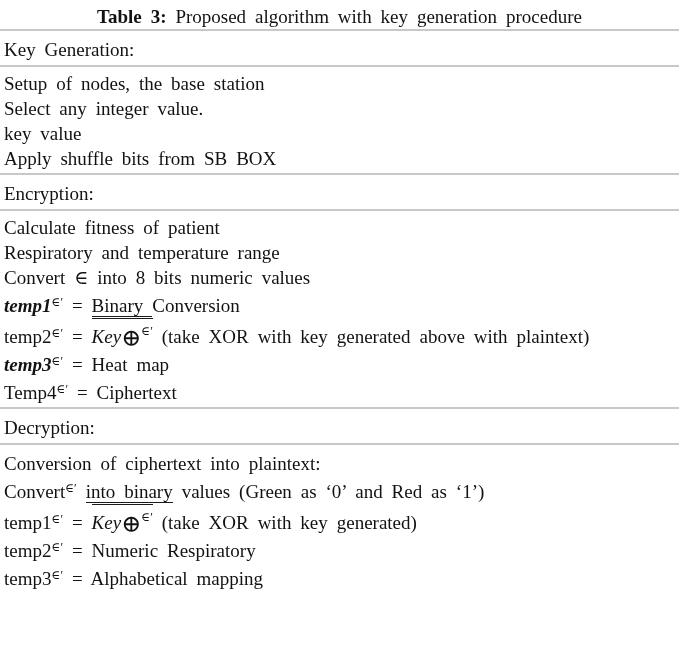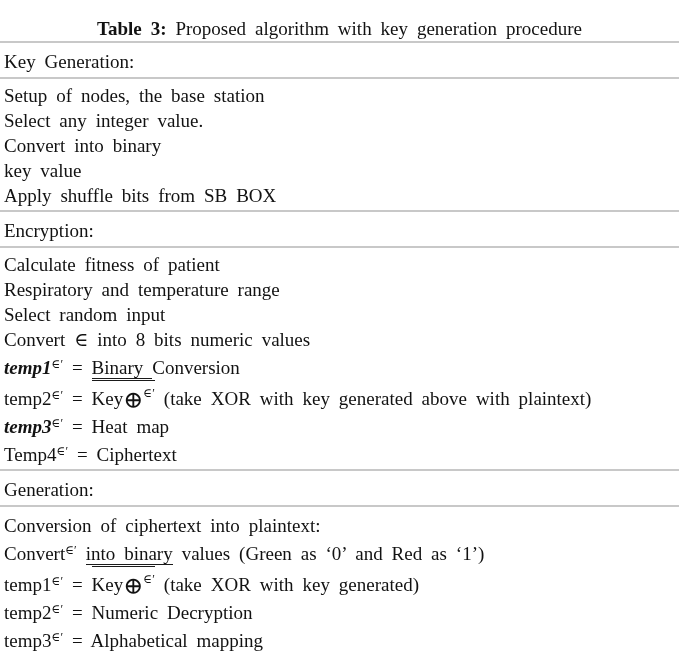--- a/index.html
+++ b/index.html
@@ -3,29 +3,29 @@
 <meta charset="utf-8">
 <style>
   html,body{margin:0;padding:0;}
   body{
     width:679px;height:664px;background:#ffffff;overflow:hidden;
     font-family:"Liberation Serif","DejaVu Serif",serif;
     font-size:19px;color:#121212;word-spacing:0.22em;
     -webkit-text-size-adjust:none;
   }
   .caption{
-    text-align:center;padding-top:4px;line-height:25px;white-space:nowrap;margin-top:12px;
+    text-align:center;padding-top:4px;line-height:25px;white-space:nowrap;
   }
   .rule{height:2px;background:#c8c8c8;}
   .sec-header{padding:7px 0 4px 4px;line-height:23px;border-radius:15px;}
   .sec-body{padding:4px 0 2px 0;border-radius:22px;}
   .sec-body.last{padding:6px 0 3px 0;}
   .line{line-height:25px;padding-left:4px;white-space:nowrap;}
   .b{font-weight:bold;}
-  .i{}
+  .i{font-style:italic;}
   .b.i,.bi{font-weight:bold;font-style:italic;}
   .sup{font-size:12px;vertical-align:6px;letter-spacing:0;word-spacing:0;
        font-family:"Liberation Serif","DejaVu Serif","DejaVu Sans",serif;}
   .u{border-bottom:1.5px solid #1a1a1a;padding-bottom:0;}
   .over{display:inline-block;border-top:1.5px solid #1a1a1a;padding-top:1px;
         line-height:22px;vertical-align:baseline;}
   .oplus{font-size:24px;line-height:0;vertical-align:-3px;
          font-family:"DejaVu Serif","DejaVu Sans",serif;word-spacing:0;}
   .over .sup{vertical-align:8px;}
   .sym{font-family:"DejaVu Serif","DejaVu Sans",serif;}
@@ -35,41 +35,39 @@
 
 <div class="caption"><span class="b">Table 3:</span><span> Proposed algorithm with key generation procedure</span></div>
 
 <div class="rule" style="background: rgb(200, 200, 200);"></div>
 
 <div class="sec-header">Key Generation:</div>
 <div class="rule" style="background: rgb(200, 200, 200);"></div>
 <div class="sec-body">
     <div class="line"><span>Setup of nodes, the base station</span></div>
     <div class="line"><span>Select any integer value.</span></div>
-    <div class="line"><span>Convert into binary</span></div>
     <div class="line"><span>key value</span></div>
     <div class="line"><span>Apply shuffle bits from SB BOX</span></div>
   </div>
 
 <div class="rule" style="background: rgb(200, 200, 200);"></div>
 <div class="sec-header">Encryption:</div>
 <div class="rule" style="background: rgb(200, 200, 200);"></div>
 <div class="sec-body">
     <div class="line"><span>Calculate fitness of patient</span></div>
     <div class="line"><span>Respiratory and temperature range</span></div>
-    <div class="line"><span>Select random input</span></div>
     <div class="line"><span>Convert </span><span class="sym">∈</span><span> into 8 bits numeric values</span></div>
     <div class="line"><span class="b i">temp1</span><span class="sup">∈′</span><span> = </span><span class="u">Binary </span><span>Conversion</span></div>
     <div class="line"><span>temp2</span><span class="sup">∈′</span><span> = </span><span class="over"><span class="i">Key</span><span class="oplus">⊕</span><span class="sup">∈′</span></span><span> (take XOR with key generated above with plaintext)</span></div>
     <div class="line"><span class="b i">temp3</span><span class="sup">∈′</span><span> = Heat map</span></div>
     <div class="line"><span>Temp4</span><span class="sup">∈′</span><span> = Ciphertext</span></div>
   </div>
 
 <div class="rule" style="background: rgb(200, 200, 200);"></div>
-<div class="sec-header">Generation:</div>
+<div class="sec-header">Decryption:</div>
 <div class="rule" style="background: rgb(200, 200, 200);"></div>
 <div class="sec-body last">
     <div class="line"><span>Conversion of ciphertext into plaintext:</span></div>
     <div class="line"><span>Convert</span><span class="sup">∈′</span><span> </span><span class="u">into binary</span><span> values (Green as ‘0’ and Red as ‘1’)</span></div>
     <div class="line"><span>temp1</span><span class="sup">∈′</span><span> = </span><span class="over"><span class="i">Key</span><span class="oplus">⊕</span><span class="sup">∈′</span></span><span> (take XOR with key generated)</span></div>
-    <div class="line"><span>temp2</span><span class="sup">∈′</span><span> = Numeric Decryption</span></div>
+    <div class="line"><span>temp2</span><span class="sup">∈′</span><span> = Numeric Respiratory</span></div>
     <div class="line"><span>temp3</span><span class="sup">∈′</span><span> = Alphabetical mapping</span></div>
   </div>
 
 </body></html>

